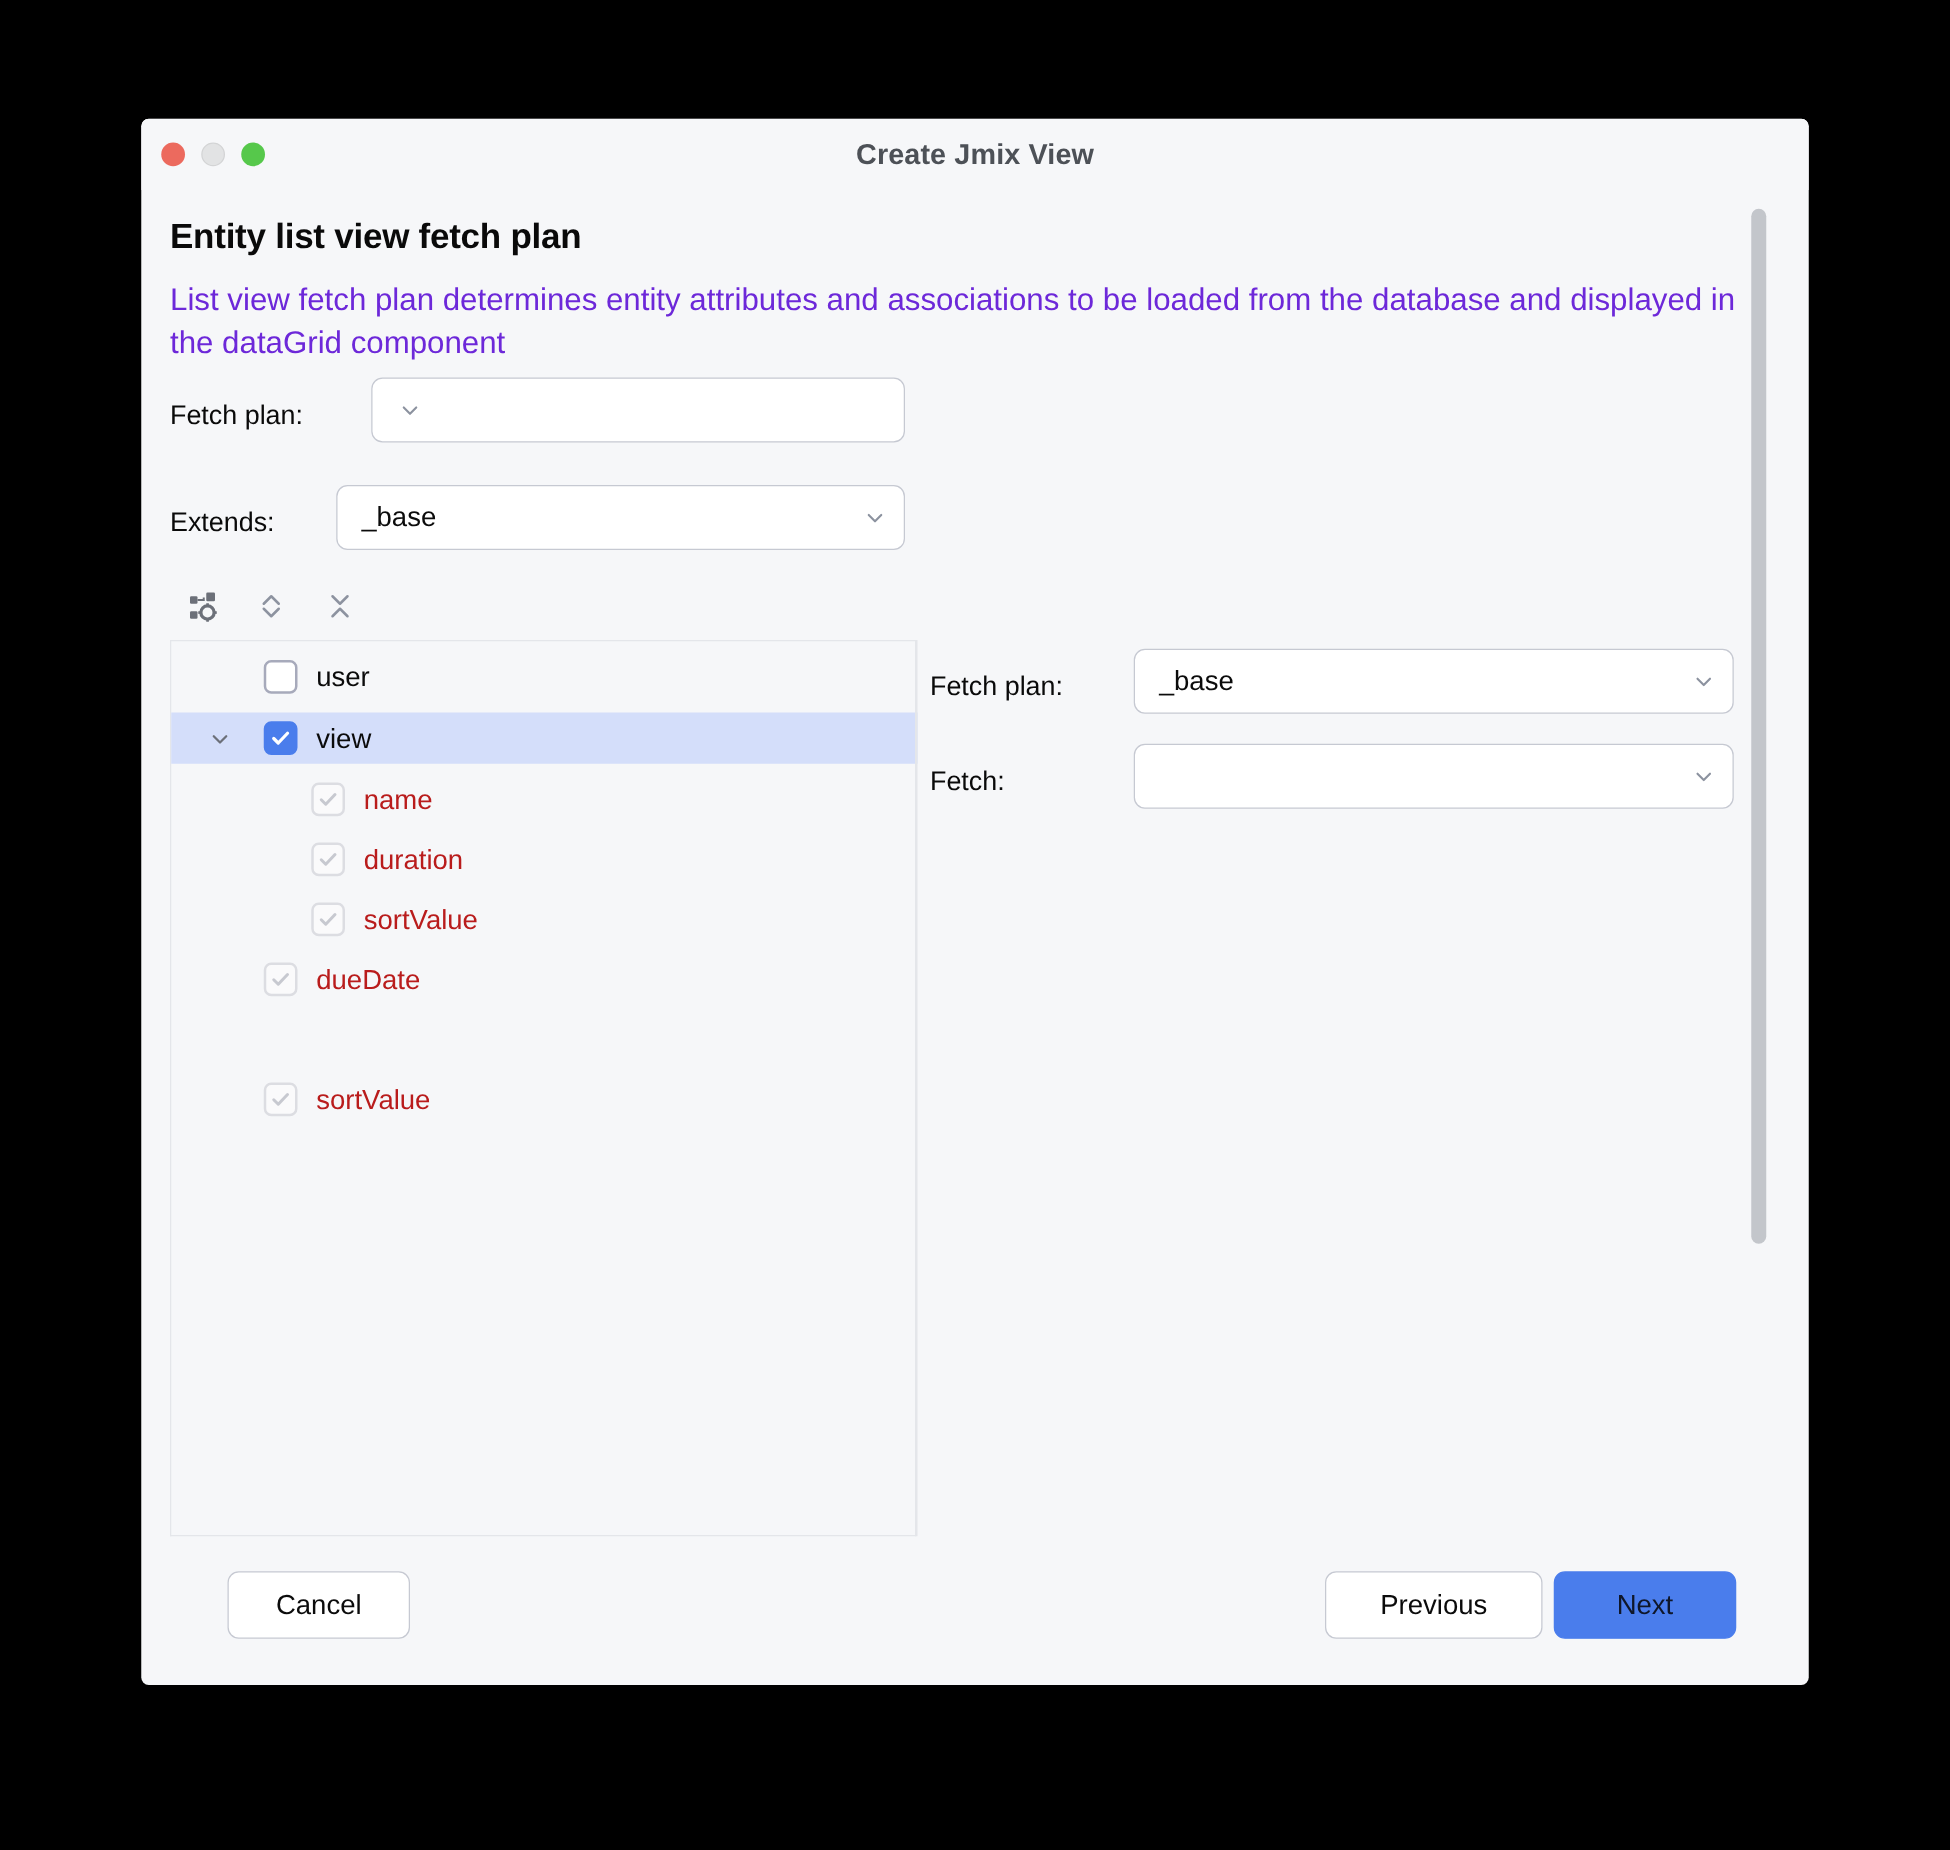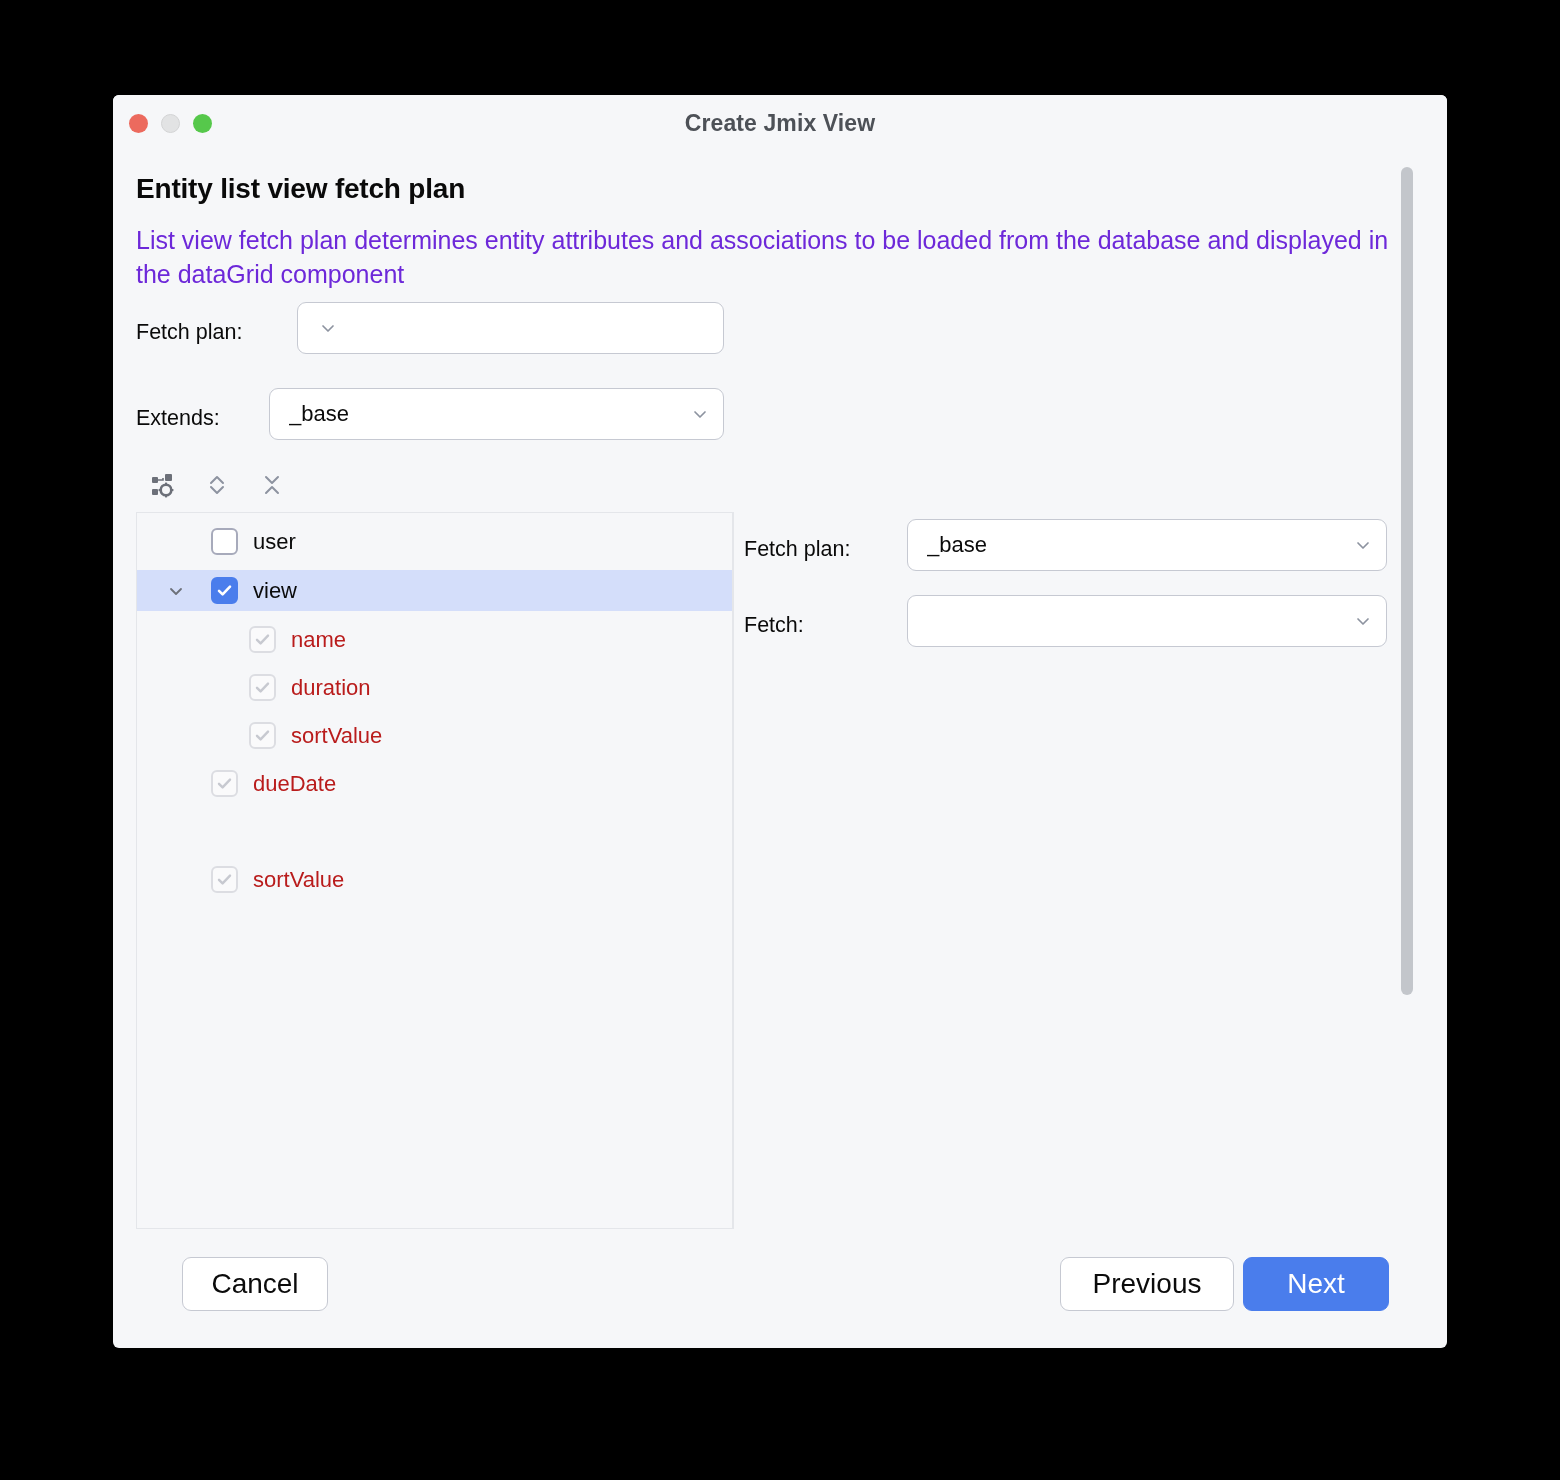--- a/index.html
+++ b/index.html
@@ -255,33 +255,33 @@
 
   
   .btn {
     position: absolute;
     height: 54px;
     border-radius: 9px;
     box-sizing: border-box;
     display: flex;
     align-items: center;
     justify-content: center;
-    font-size: 28px;
+    font-size: 22px;
     cursor: default;
     user-select: none;
   }
   .btn.secondary {
     background: #FFFFFF;
     border: 1px solid #C6C9D2;
     color: #0B0B0B;
   }
   .btn.primary {
     background: #4A7DEC;
     border: 1px solid #4A7DEC;
-    color: #ffffff;
+    color: #0f172a;
   }
   #btn-cancel   { left: 69px;   top: 1162px; width: 146px; }
   #btn-previous { left: 947px;  top: 1162px; width: 174px; }
   #btn-next     { left: 1130px; top: 1162px; width: 146px; }
 </style>
 </head>
 <body>
 
 <div id="dialog">
 

